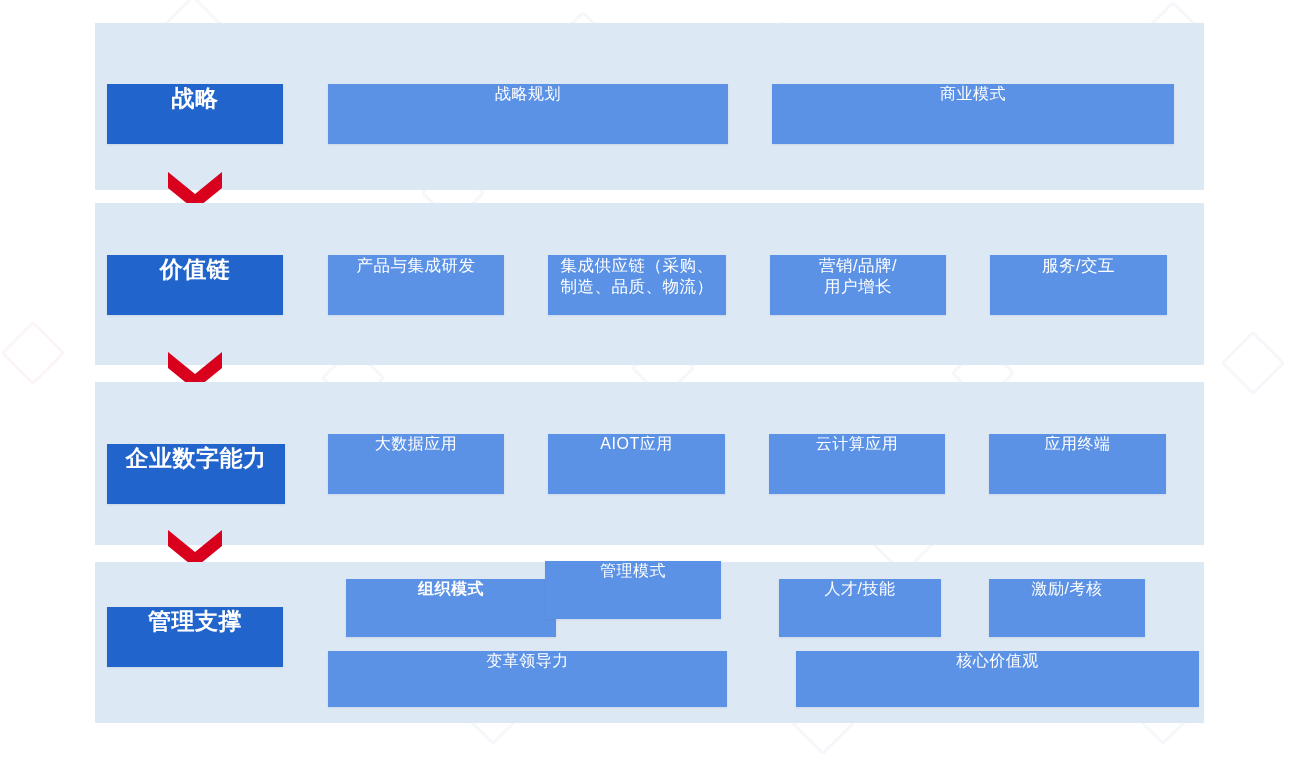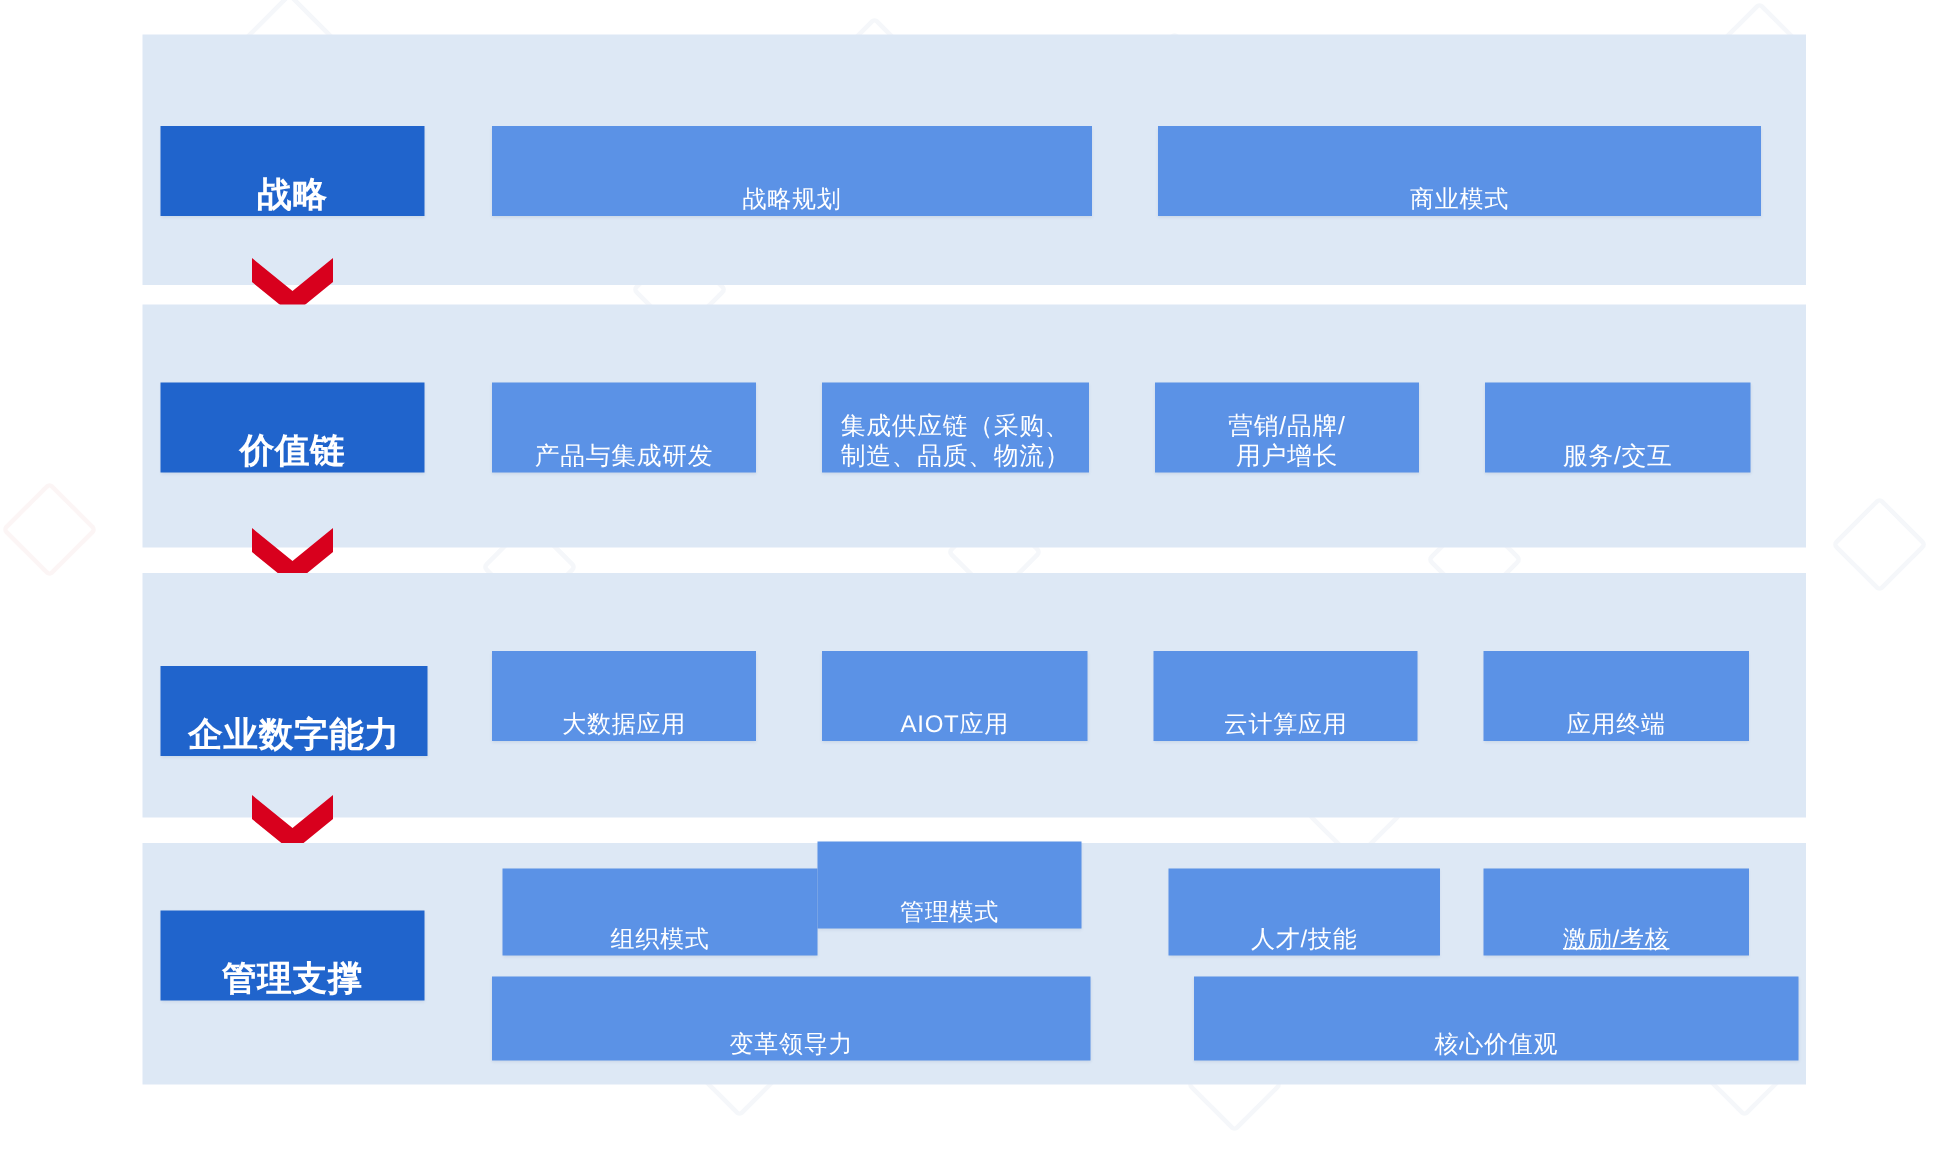--- a/index.html
+++ b/index.html
@@ -48,21 +48,21 @@
   }
   #band-strategy   { top: 23px;  height: 167px; }
   #band-valuechain { top: 203px; height: 162px; }
   #band-digital    { top: 382px; height: 163px; }
   #band-mgmt       { top: 562px; height: 161px; }
 
   
   .box {
     position: absolute;
     display: flex;
-    align-items: flex-end;
+    align-items: flex-start;
     justify-content: center;
     text-align: center;
     color: #ffffff;
     letter-spacing: 0.5px;
     line-height: 1.25;
     box-shadow: 0 1px 2px rgba(40,70,120,0.10);
   }
 
   
   .layer-label {
@@ -95,24 +95,24 @@
 
   
   #lbl-digital    { top: 444px; height: 60px; left: 107px; width: 178px; }
   #itm-bigdata    { top: 434px; height: 60px; left: 328px;  width: 176px; }
   #itm-aiot       { top: 434px; height: 60px; left: 548px;  width: 177px; }
   #itm-cloud      { top: 434px; height: 60px; left: 769px;  width: 176px; }
   #itm-terminal   { top: 434px; height: 60px; left: 989px;  width: 177px; }
 
   
   #lbl-mgmt      { top: 607px; height: 60px; }
-  #itm-org       { top: 579px; height: 58px; left: 335px;  width: 210px; }
+  #itm-org       { top: 579px; height: 58px; left: 346px;  width: 210px; font-weight: bold; }
   #itm-mgmtmode  { top: 561px; height: 58px; left: 545px;  width: 176px; }
-  #itm-talent    { top: 579px; height: 58px; left: 779px;  width: 181px; }
-  #itm-incentive { top: 579px; height: 58px; left: 989px;  width: 177px; text-decoration: underline; }
+  #itm-talent    { top: 579px; height: 58px; left: 779px;  width: 162px; }
+  #itm-incentive { top: 579px; height: 58px; left: 989px;  width: 156px; }
   #itm-leadership{ top: 651px; height: 56px; left: 328px;  width: 399px; }
   #itm-values    { top: 651px; height: 56px; left: 772px;  width: 403px; margin-left: 24px; }
 
   
   .chevron {
     position: absolute;
     left: 168px;
     width: 54px;
     height: 38px;
   }

